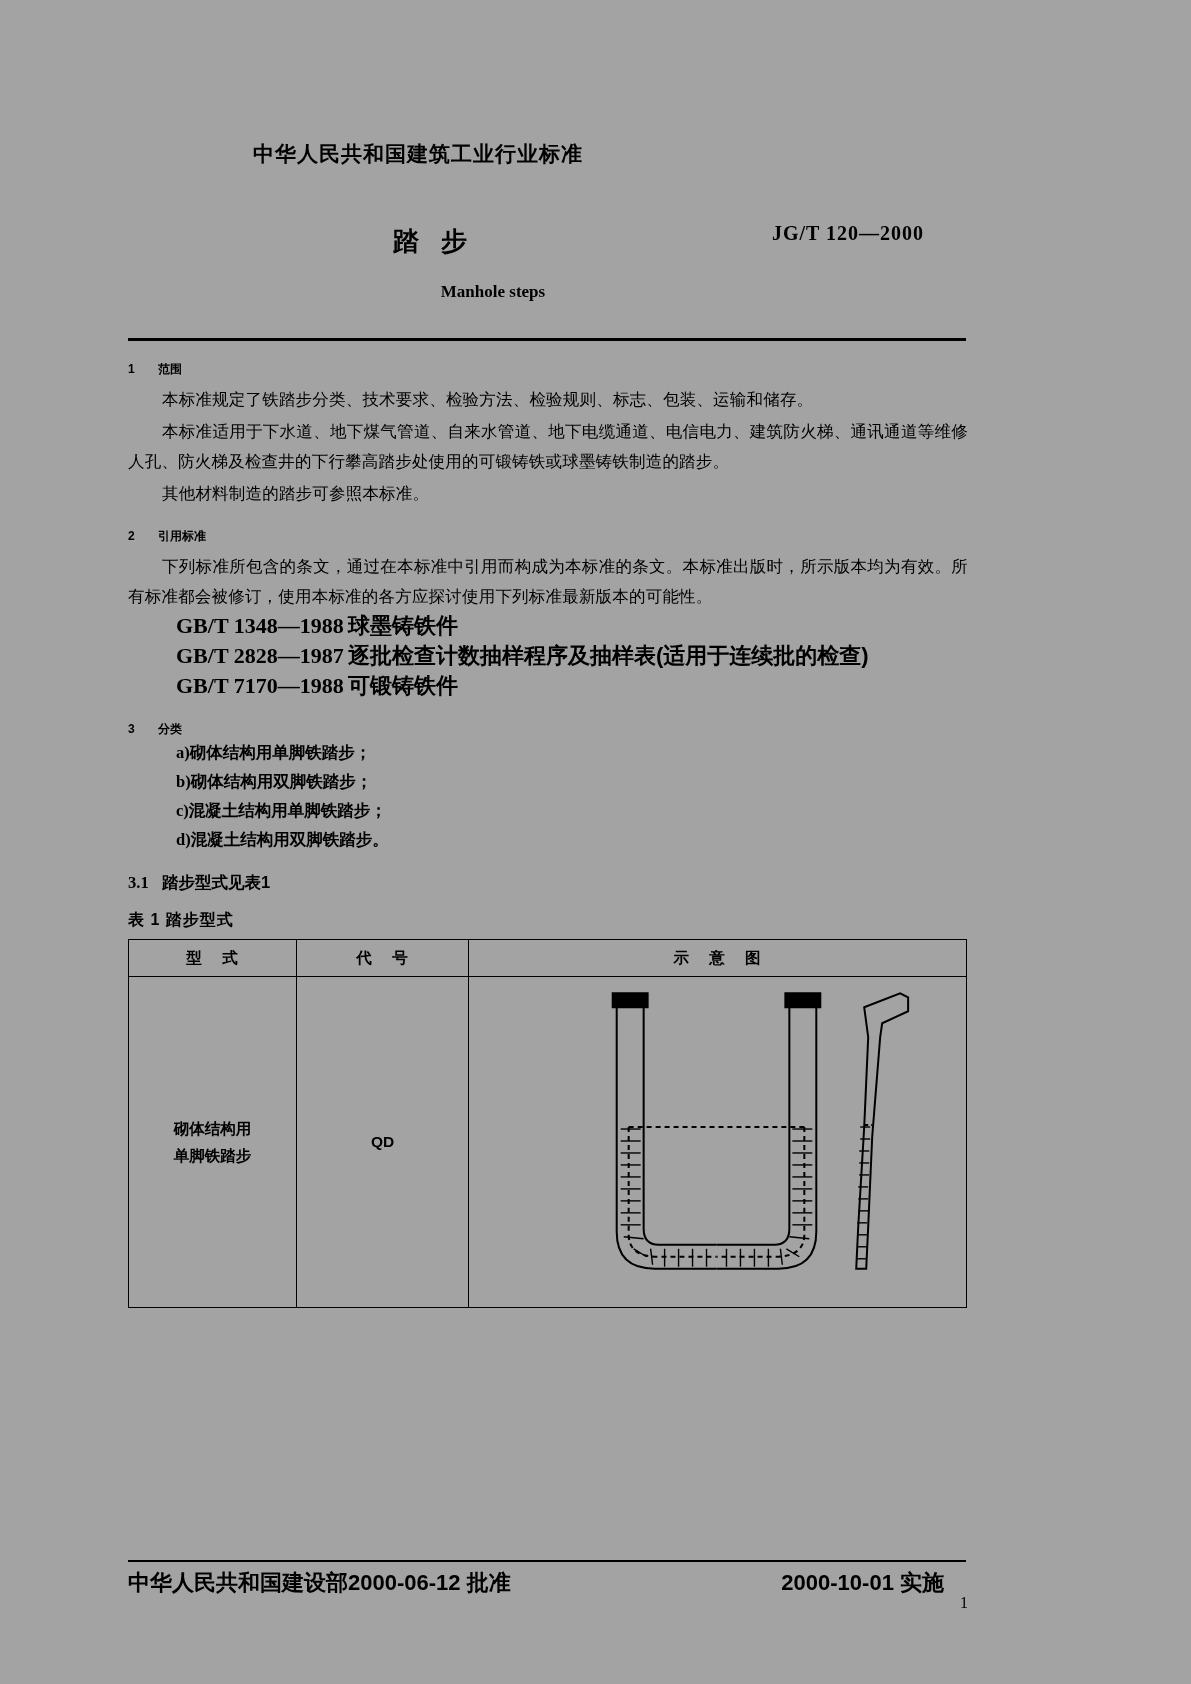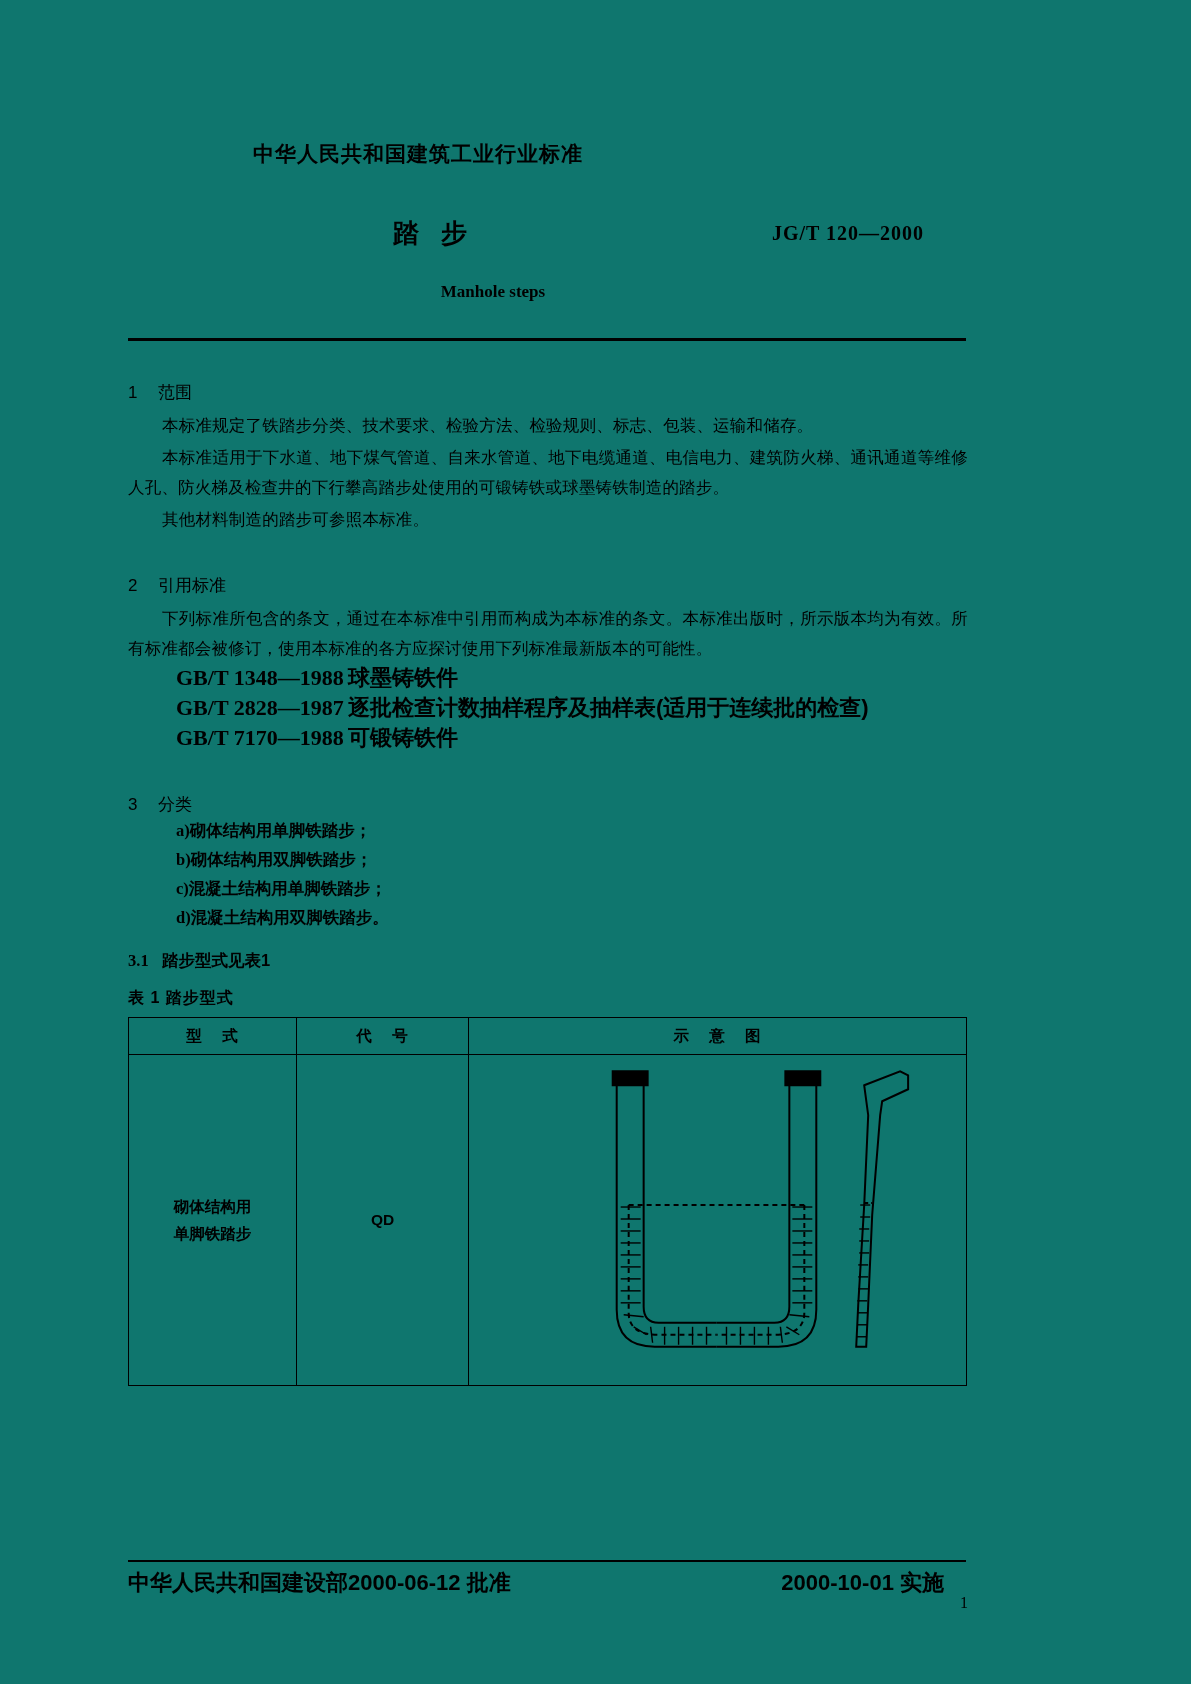--- a/index.html
+++ b/index.html
@@ -9,21 +9,21 @@
   }
   body {
     font-family: "Liberation Serif", "DejaVu Serif", serif;
     color: #000000;
   }
   .page {
     position: relative;
     width: 1191px;
     height: 1684px;
     margin: 0 auto;
-    background: #0f766e;
+    background: #a3a3a3;
     overflow: hidden;
   }
   .content {
     position: absolute;
     left: 128px;
     top: 0;
     width: 840px;
   }
 
   .std-header {
@@ -36,21 +36,21 @@
   }
 
   .title-row {
     position: relative;
     margin-top: 48px;
     height: 40px;
   }
   .doc-title {
     position: absolute;
     left: 265px;
-    top: 0;
+    top: 8px;
     font-family: "Liberation Sans", "DejaVu Sans", sans-serif;
     font-weight: bold;
     font-size: 26px;
     letter-spacing: 22px;
   }
   .doc-code {
     position: absolute;
     right: 44px;
     top: 6px;
     font-family: "Liberation Serif", "DejaVu Serif", serif;
@@ -69,23 +69,23 @@
   }
 
   .rule {
     margin-top: 36px;
     border-top: 3px solid #000;
     width: 838px;
   }
 
   .sec-head {
     font-family: "Liberation Sans", "DejaVu Sans", sans-serif;
-    font-weight: normal;
-    font-size: 17px;
-    margin-top: 40px;
+    font-weight: bold;
+    font-size: 12px;
+    margin-top: 20px;
   }
   .sec-head .num {
     display: inline-block;
     min-width: 30px;
   }
 
   p.body-text {
     font-family: "Liberation Sans", "DejaVu Sans", sans-serif;
     font-weight: normal;
     font-size: 16.5px;

